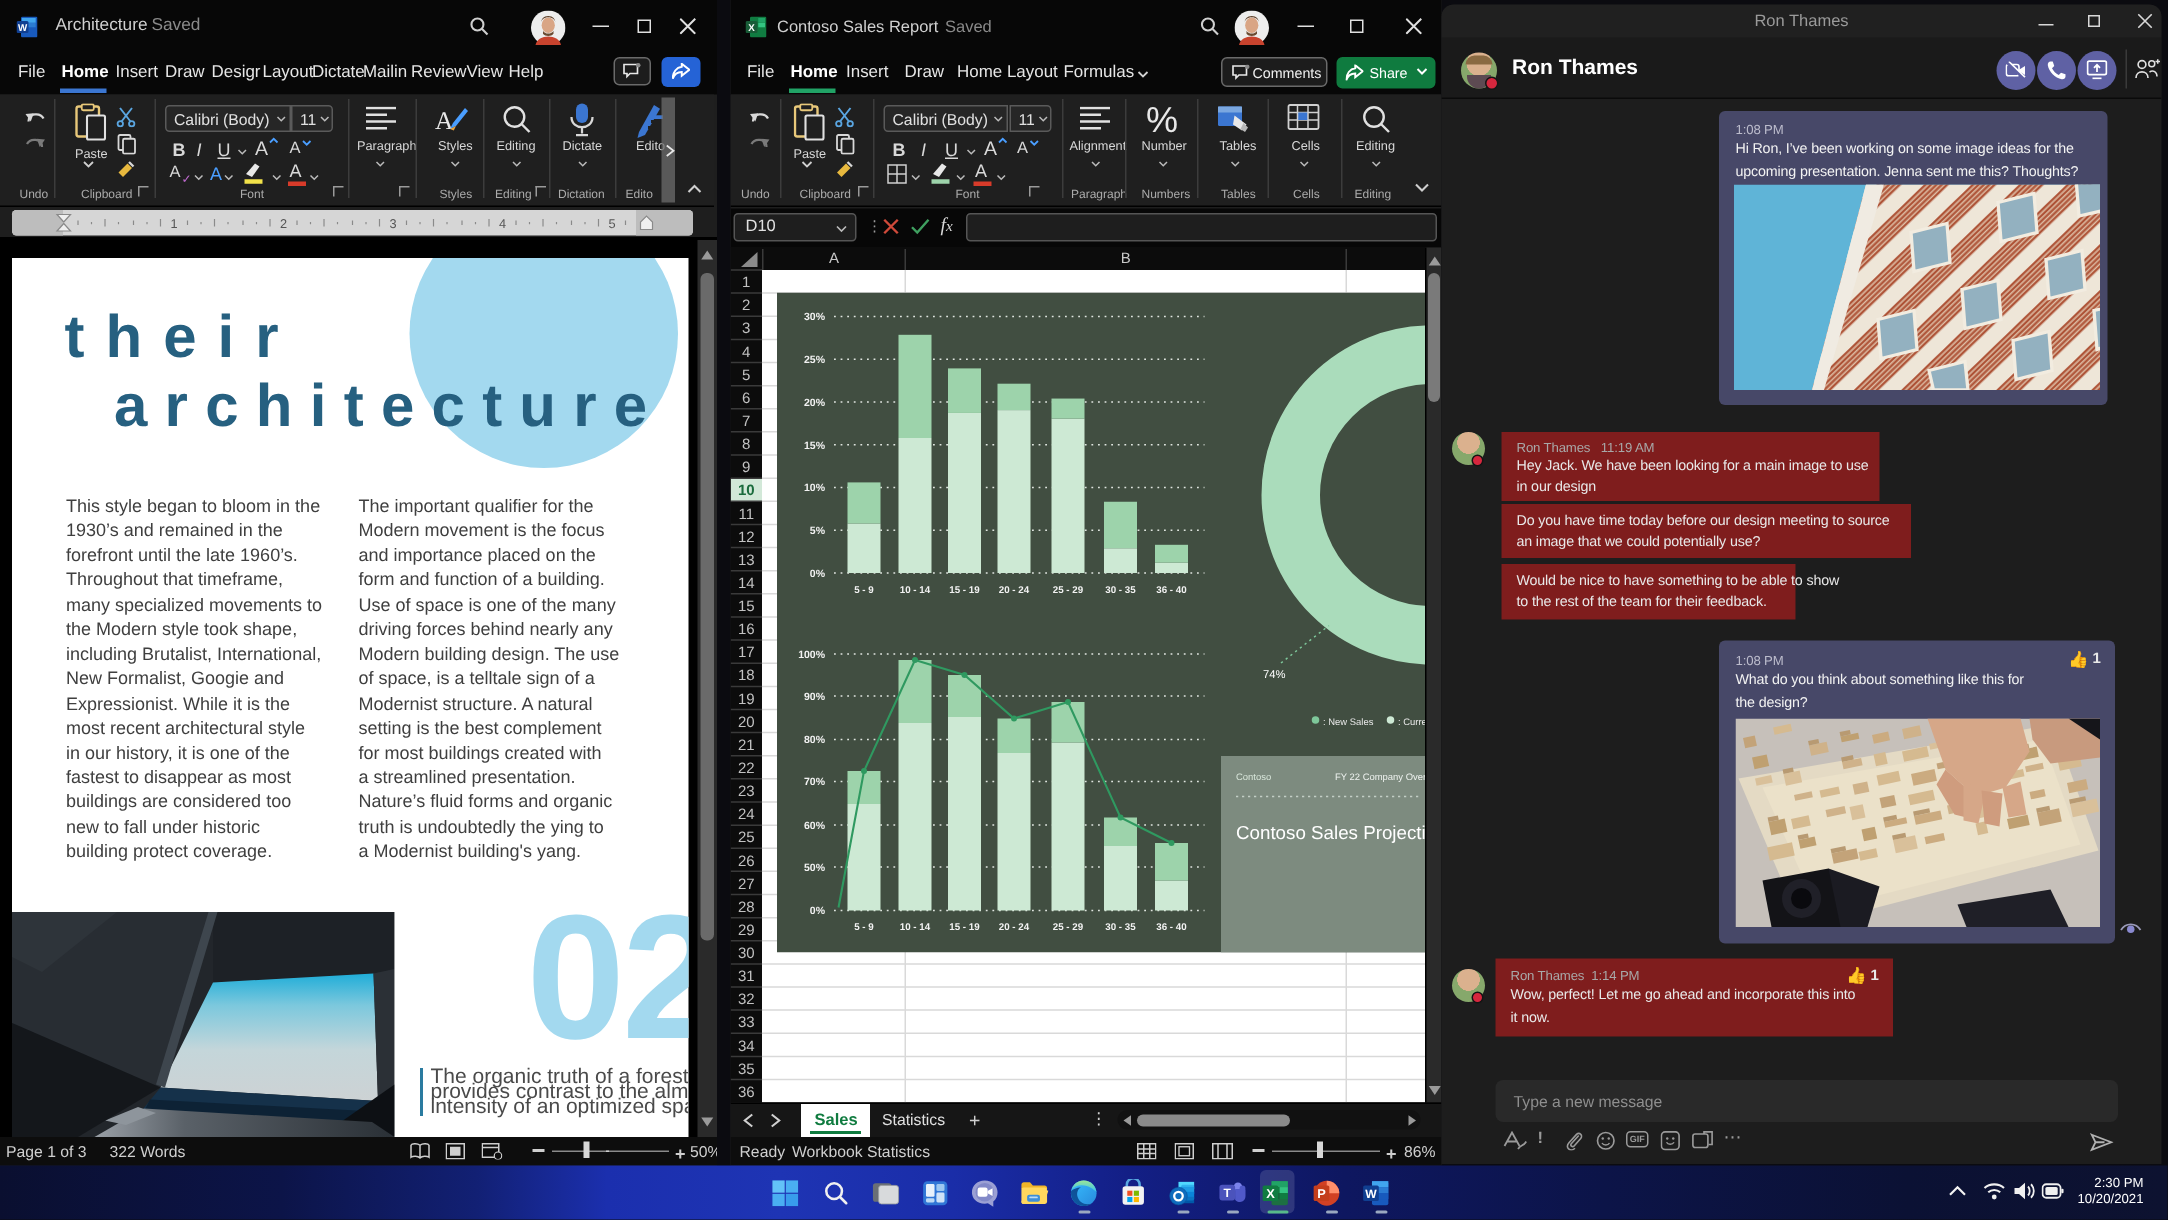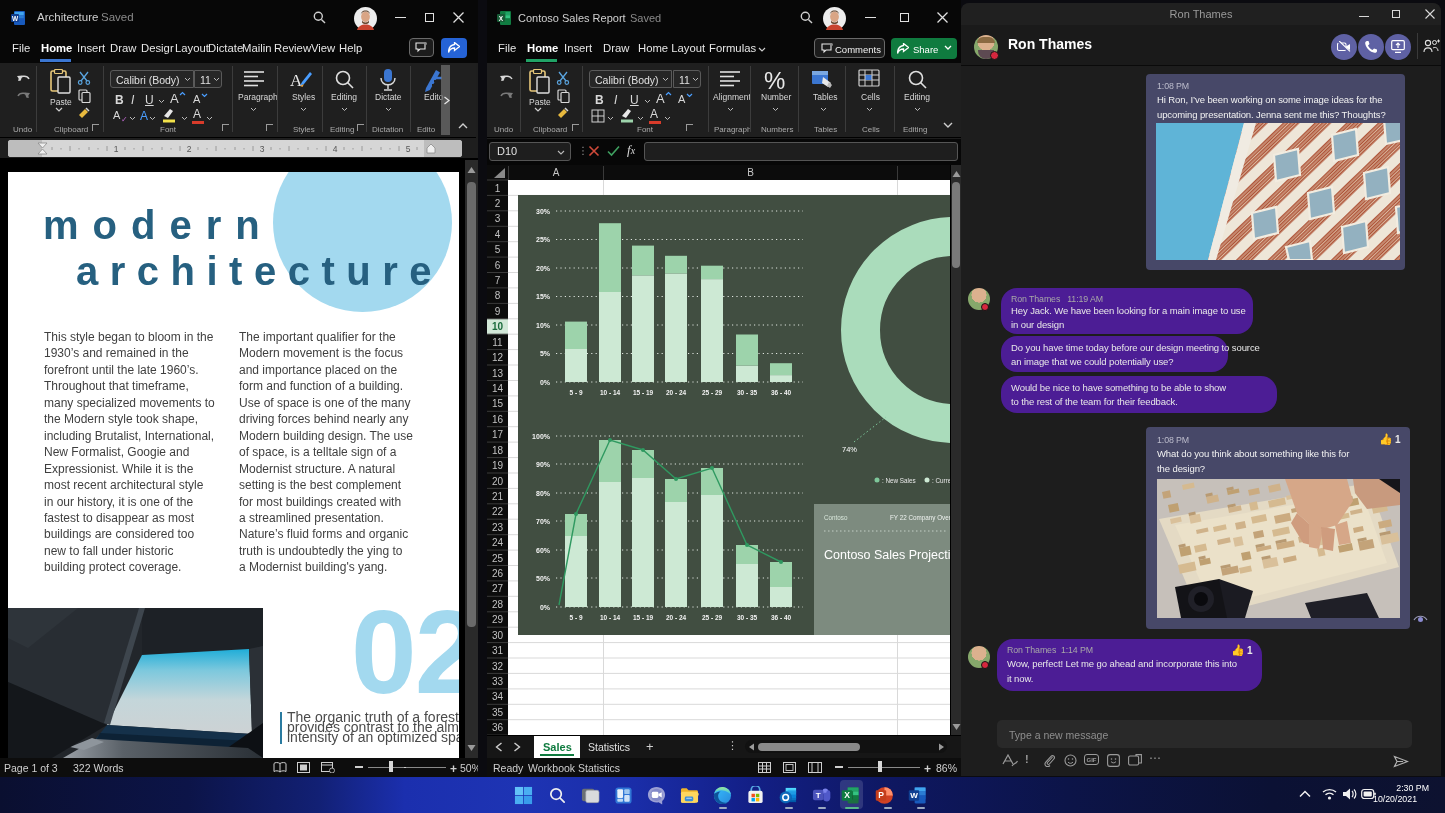--- a/index.html
+++ b/index.html
@@ -25,21 +25,21 @@
 #excel .menu{position:absolute;left:0;top:36px;width:100%;height:27px;background:#070707;color:#e6e6e6;font-size:11.3px}
 #excel .ribbon{position:absolute;left:0;top:63px;width:474px;height:75px;background:#1f1f1f;border-bottom:1px solid #000}
 #excel .fbar{position:absolute;left:0;top:139px;width:474px;height:26px;background:#070707}
 #excel .sheet{position:absolute;left:0;top:165px;width:474px;height:570px;background:#080808}
 #excel .tabs{position:absolute;left:0;top:735px;width:474px;height:23px;background:#161616;border-top:1px solid #000}
 #excel .status{position:absolute;left:0;top:758px;width:474px;height:19px;background:#0d0d0d;color:#cfcfcf;font-size:10.5px}
 
 #teams{left:961px;top:3px;width:480px;height:773px;background:#1d1d1d;border-radius:8px 8px 0 0}
 #teams .tbar{position:absolute;left:0;top:0;width:100%;height:22px;background:#202020;border-radius:8px 8px 0 0}
 #teams .hdr{position:absolute;left:0;top:22px;width:100%;height:41px;background:#1a1a1a;border-bottom:1px solid #0a0a0a}
-.bub-r{position:absolute;background:#4c1d95;border-radius:16px;color:#e8e8e8;font-size:9.5px;letter-spacing:-0.1px}
+.bub-r{position:absolute;background:#7f1d1d;border-radius:0;color:#e8e8e8;font-size:9.5px;letter-spacing:-0.1px}
 .bub-s{position:absolute;background:#474868;border-radius:4px;color:#f2f2f2;font-size:9.5px;letter-spacing:-0.1px}
 
 #taskbar{position:absolute;left:0;top:777px;width:1445px;height:36px;background:linear-gradient(90deg,#0a0f30 0%,#0c1448 13%,#122074 22%,#1b2fae 28%,#1e34b4 36%,#1a2da8 44%,#131f86 52%,#0e1760 62%,#0c1448 74%,#0b1134 88%,#0d1230 100%)}
 .tico{position:absolute;top:9px;width:19px;height:19px}
 </style>
 </head>
 <body>
 
 <div class="win" id="word">
   <div class="tbar">
@@ -298,21 +298,21 @@
         <line x1="339" y1="7" x2="339" y2="10"></line>
           <line x1="348" y1="8" x2="348" y2="9.5"></line>
           <line x1="357" y1="6" x2="357" y2="11"></line>
           <line x1="375" y1="7" x2="375" y2="10"></line>
       </g>
     </svg>
   </div>
   <div class="docarea">
     <div class="page">
       <span class="abs" style="left:265px;top:-39px;width:179px;height:179px;border-radius:50%;background:#a3d9ef"></span>
-      <div class="abs" style="left:35px;top:30px;font-size:40px;font-weight:bold;color:#266080;line-height:46px"><span style="letter-spacing:14px">modern</span><br><span style="margin-left:33px;letter-spacing:11.5px">architecture</span></div>
+      <div class="abs" style="left:35px;top:30px;font-size:40px;font-weight:bold;color:#266080;line-height:46px"><span style="letter-spacing:14px">their</span><br><span style="margin-left:33px;letter-spacing:11.5px">architecture</span></div>
       <div class="abs" style="left:36px;top:157px;width:200px;font-size:12px;line-height:16.45px;color:#3f3f3f;white-space:nowrap">This style began to bloom in the<br>1930’s and remained in the<br>forefront until the late 1960’s.<br>Throughout that timeframe,<br>many specialized movements to<br>the Modern style took shape,<br>including Brutalist, International,<br>New Formalist, Googie and<br>Expressionist. While it is the<br>most recent architectural style<br>in our history, it is one of the<br>fastest to disappear as most<br>buildings are considered too<br>new to fall under historic<br>building protect coverage.</div>
       <div class="abs" style="left:231px;top:157px;width:200px;font-size:12px;line-height:16.45px;color:#3f3f3f;white-space:nowrap">The important qualifier for the<br>Modern movement is the focus<br>and importance placed on the<br>form and function of a building.<br>Use of space is one of the many<br>driving forces behind nearly any<br>Modern building design. The use<br>of space, is a telltale sign of a<br>Modernist structure. A natural<br>setting is the best complement<br>for most buildings created with<br>a streamlined presentation.<br>Nature’s fluid forms and organic<br>truth is undoubtedly the ying to<br>a Modernist building's yang.</div>
       <svg class="abs" style="left:0;top:436px" width="255" height="150" viewBox="0 0 255 150">
         <defs>
             <linearGradient id="skyg" x1="0" y1="0" x2="0" y2="1">
               <stop offset="0" stop-color="#1fadd8"></stop>
               <stop offset="0.25" stop-color="#7cc8dd"></stop>
               <stop offset="0.6" stop-color="#c4d6da"></stop>
               <stop offset="1" stop-color="#cdd2d4"></stop>
             </linearGradient>
@@ -969,25 +969,25 @@
     </svg>
   </div>
 
   <span class="abs" style="left:7px;top:285px;width:22px;height:22px;border-radius:50%;background:radial-gradient(circle at 50% 32%,#dbb18e 0 40%,#86a86b 41%)"></span>
   <span class="abs" style="left:20px;top:300px;width:8px;height:8px;border-radius:50%;background:#d6273e;border:1px solid #141414"></span>
   <div class="bub-r" style="left:40px;top:285px;width:252px;height:46px">
     <span class="abs" style="left:10px;top:5px"><span style="color:#a8a8a8;font-size:8.8px">Ron Thames&nbsp;&nbsp;&nbsp;11:19 AM</span></span>
     <div class="abs" style="left:10px;top:16px;line-height:13.5px;white-space:nowrap">Hey Jack. We have been looking for a main image to use<br>in our design</div>
   </div>
 
-  <div class="bub-r" style="left:40px;top:333px;width:227px;height:36px">
+  <div class="bub-r" style="left:40px;top:333px;width:273px;height:36px">
     <div class="abs" style="left:10px;top:5px;line-height:13.5px;white-space:nowrap">Do you have time today before our design meeting to source<br>an image that we could potentially use?</div>
   </div>
 
-  <div class="bub-r" style="left:40px;top:373px;width:276px;height:37px">
+  <div class="bub-r" style="left:40px;top:373px;width:196px;height:37px">
     <div class="abs" style="left:10px;top:5px;line-height:13.5px;white-space:nowrap">Would be nice to have something to be able to show<br>to the rest of the team for their feedback.</div>
   </div>
 
   <div class="bub-s" style="left:185px;top:424px;width:264px;height:202px">
     <span class="abs" style="left:11px;top:8px;font-size:8.8px;color:#bcbccc">1:08 PM</span>
     <span class="abs" style="left:233px;top:6px;font-size:11px">👍️</span>
       <span class="abs" style="left:249px;top:7px;font-size:10px;color:#e8e8e8;font-weight:bold">1</span>
     <div class="abs" style="left:11px;top:20px;line-height:14.5px;white-space:nowrap">What do you think about something like this for<br>the design?</div>
     <svg class="abs" style="left:11px;top:52px" width="243" height="139" viewBox="0 0 243 139">
       <rect width="243" height="139" fill="#c6c0ba"></rect>
@@ -1243,14 +1243,14 @@
   <svg class="abs" style="left:1342px;top:10px" width="15" height="14" viewBox="0 0 15 14">
       <path d="M1 5 H4 L8 1.5 V12.5 L4 9 H1 z" fill="#f0f0f0"></path>
       <path d="M10 4 C11.5 5.5 11.5 8.5 10 10 M12 2.5 C14.5 5 14.5 9 12 11.5" fill="none" stroke="#f0f0f0" stroke-width="1.2"></path>
     </svg>
   <svg class="abs" style="left:1361px;top:11px" width="15" height="12" viewBox="0 0 15 12">
       <rect x="0.7" y="1.5" width="12" height="9" rx="2.5" fill="none" stroke="#f0f0f0" stroke-width="1.2"></rect>
       <rect x="2.6" y="3.4" width="8.2" height="5.2" rx="1" fill="#f0f0f0"></rect>
       <rect x="13.2" y="4.5" width="1.5" height="3" rx="0.7" fill="#f0f0f0"></rect>
     </svg>
   <span class="abs" style="left:1383px;top:5.5px;width:46px;text-align:right;font-size:8.8px;color:#fff">2:30 PM</span>
-  <span class="abs" style="left:1373px;top:17px;width:56px;font-size:8.8px;color:#fff">10/20/2021</span>
+  <span class="abs" style="left:1373px;top:17px;width:56px;text-align:right;font-size:8.8px;color:#fff">10/20/2021</span>
 </div>
 
 </body></html>

